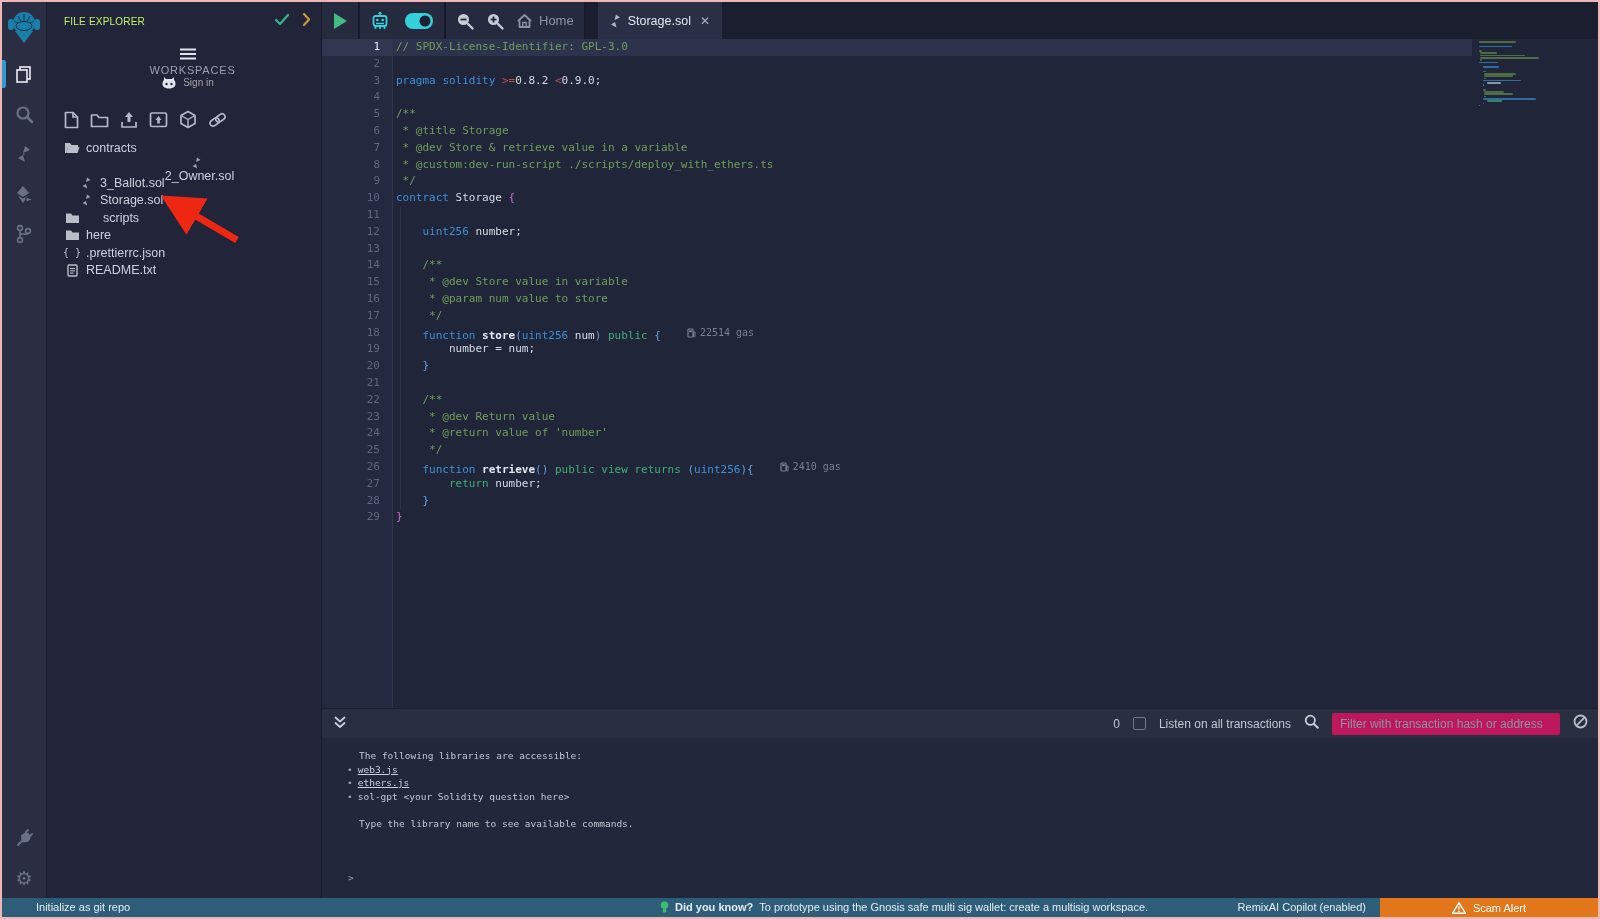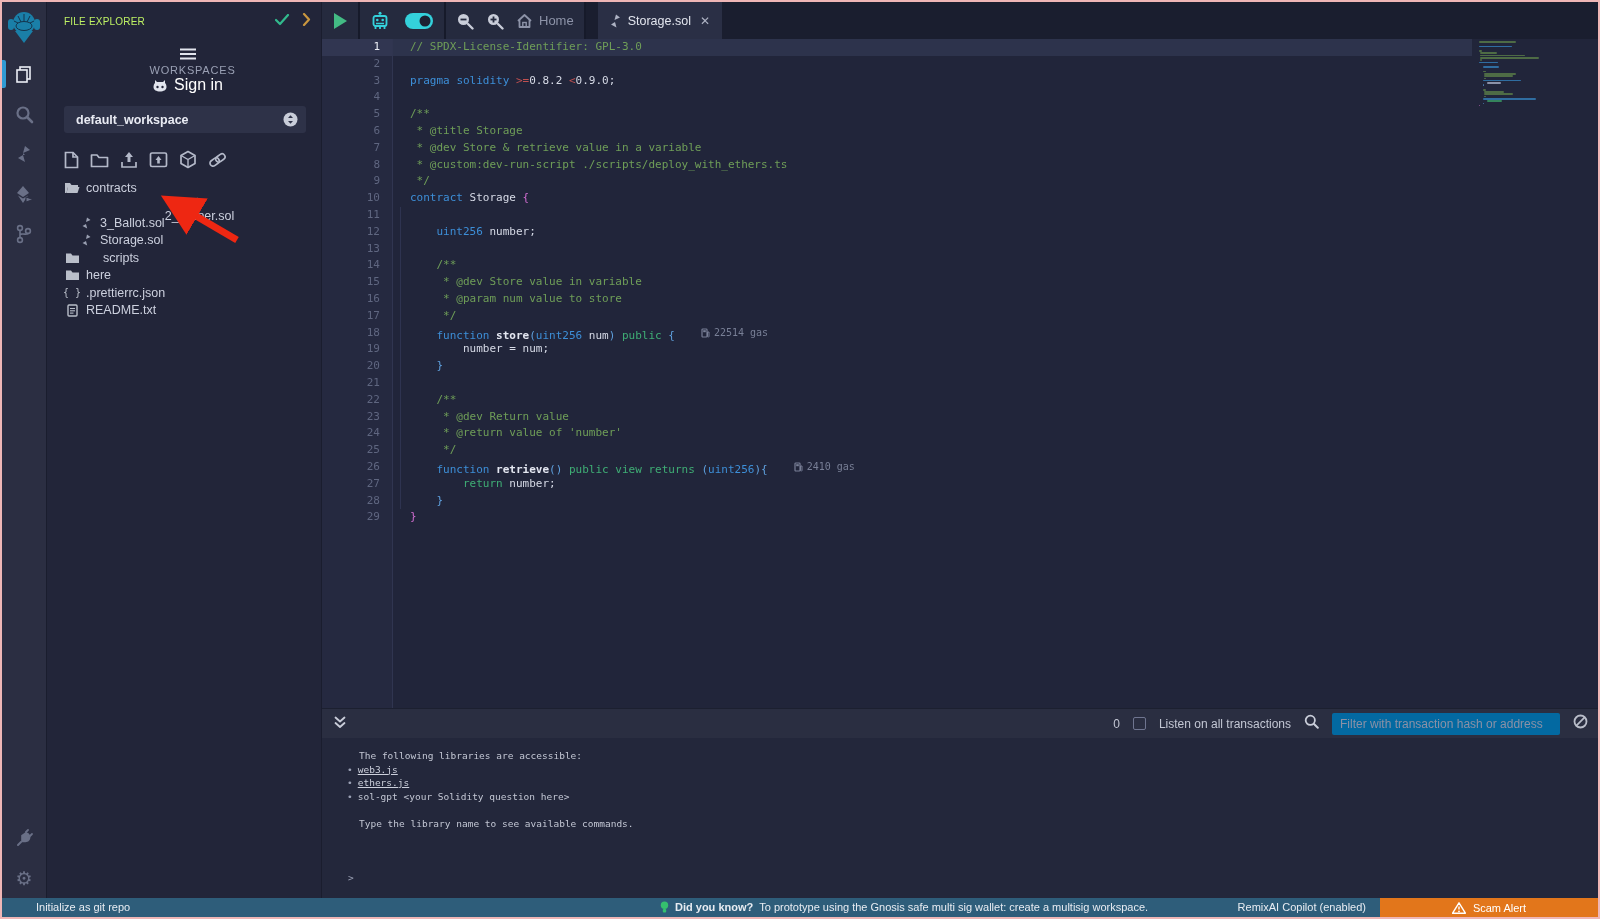--- a/index.html
+++ b/index.html
@@ -16,21 +16,21 @@
   .strip-spacer { flex:1; }
   .logo-box { width:45px; height:52px; display:flex; align-items:center; justify-content:center; }
 
   
   .sidepanel { width:275px; background:#222539; position:relative; border-right:1px solid #1a1d2e; color:#ccd0de; }
   .fe-header { display:flex; align-items:center; padding:10px 10px 6px 17px; }
   .fe-title { font-size:10px; font-weight:normal; color:#bef264; letter-spacing:.2px; flex:1; }
   .fe-header .hicon { margin-left:12px; cursor:pointer; }
   .ws-row { display:flex; align-items:center; padding:10px 10px 4px 17px;flex-direction:column; }
   .ws-label { font-size:11px; color:#9aa0b4; letter-spacing:.8px; margin-left:10px; flex:1; }
-  .signin { display:flex; align-items:center; gap:6px; font-size:16px; color:#ffffff; cursor:pointer; }
+  .signin { display:flex; align-items:center; gap:6px; font-size:10px; color:#a3a3a3; cursor:pointer; }
   .ws-select { margin:8px 15px 0 17px; height:27px; background:#2e3248; border-radius:3px; display:flex; align-items:center; padding:0 8px 0 12px; cursor:pointer; }
   .ws-select .ws-name { flex:1; font-size:12.5px; font-weight:600; color:#e9ebf3; }
   .fe-tools { display:flex; align-items:center; gap:11px; padding:17px 0 6px 17px; }
   .fe-tools .t-icon { cursor:pointer; display:flex; }
   .tree { padding-top:4px; }
   .tree-row { display:flex; align-items:center; height:17.5px; font-size:12.5px; color:#ccd0de; cursor:pointer; white-space:nowrap; }
   .tree-row .ticon { width:16px; display:flex; justify-content:center; margin-right:6px; flex:none; }
   .arrow-overlay { position:absolute; left:0; top:0; pointer-events:none; }
 
   
@@ -43,38 +43,38 @@
   .tab-label { font-size:12.5px; color:#e2e5ee; }
   .tab-close { color:#aeb3c4; font-size:12px; cursor:pointer; padding:2px; }
 
   
   .editor { position:relative; flex:1; min-height:0; background:#21253a; overflow:hidden; }
   .gutter-bg { position:absolute; left:0; top:0; bottom:0; width:70px; background:#252940; }
   .gutter-sep { position:absolute; left:70px; top:0; bottom:0; width:1px; background:#303550; }
   .current-line { position:absolute; left:0; top:0; height:17px; right:126px; background:rgba(130,148,200,0.13); }
   .gutter { position:absolute; left:0; top:0; width:58px; text-align:right; font-family:"DejaVu Sans Mono", monospace; font-size:11px; line-height:16.8px; color:#5f6680; z-index:2; }
   .gutter .ln-active { color:#e9ebf3; }
-  .code { position:absolute; left:88px; top:0; font-family:"DejaVu Sans Mono", monospace; font-size:11px; line-height:16.8px; z-index:2; }
+  .code { position:absolute; left:74px; top:0; font-family:"DejaVu Sans Mono", monospace; font-size:11px; line-height:16.8px; z-index:2; }
   .code-line { white-space:pre; height:16.8px; }
   .tok-c { color:#6f9e58; } .tok-k { color:#3d8fd8; } .tok-r { color:#c05050; }
   .tok-w { color:#d6dae6; } .tok-g { color:#3fae75; } .tok-m { color:#cf6ccf; }
   .tok-b { color:#5fa0dd; } .tok-fn { color:#e4e7f1; font-weight:bold; }
   .gas-note { display:inline-flex; align-items:center; gap:4px; margin-left:26px; color:#787f96; font-size:10px; vertical-align:1px; }
   .indent-guide { position:absolute; width:1px; background:#2e3350; z-index:1; }
   .minimap { position:absolute; right:2px; top:2px; width:124px; padding-left:7px; z-index:3; cursor:pointer; }
   .mini-line { height:1.6px; margin-bottom:0.7px; border-radius:1px; }
 
   
   .terminal { flex:none; display:flex; flex-direction:column; }
   .term-header { height:30px; background:#2a2e41; border-top:1px solid #1c2030; display:flex; align-items:center; padding:0 10px 0 12px; gap:14px; }
   .term-right { margin-left:auto; display:flex; align-items:center; gap:13px; }
   .term-zero { font-size:12px; color:#c3c7d4; }
   .term-check { width:13px; height:13px; border:1px solid #6f7590; border-radius:2px; background:transparent; cursor:pointer; }
   .term-listen { font-size:12px; color:#c3c7d4; }
-  .term-input { width:228px; height:22px; background:#0369a1; border:none; border-radius:2px; padding:0 8px; font-size:12px; color:#dfe2ec; font-family:"Liberation Sans", sans-serif; }
+  .term-input { width:228px; height:22px; background:#be185d; border:none; border-radius:2px; padding:0 8px; font-size:12px; color:#dfe2ec; font-family:"Liberation Sans", sans-serif; }
   .term-input::placeholder { color:#8b91a6; }
   .term-body { height:160px; background:#23273b; font-family:"DejaVu Sans Mono", monospace; font-size:9.5px; line-height:13.5px; color:#c3c7d4; padding:11px 0 0 0; position:relative; }
   .t-line { padding-left:37px; white-space:pre; }
   .t-line.bullet { padding-left:25px; }
   .t-line .blt { color:#9aa0b4; margin-right:5px; }
   .t-link { text-decoration:underline; cursor:pointer; color:#ccd0dc; }
   .t-italic { }
   .t-prompt { position:absolute; left:26px; bottom:14px; color:#9aa0b4; }
 
   
@@ -182,28 +182,20 @@
         </span>
         <span class="ws-label">WORKSPACES</span>
         <span class="signin">
           <svg width="16" height="13" viewBox="0 0 16 13">
             <path d="M3 1 L5 3 L11 3 L13 1 L13 4 C14 5 14.5 6.5 14.5 8 C14.5 11 11.5 12.5 8 12.5 C4.5 12.5 1.5 11 1.5 8 C1.5 6.5 2 5 3 4 Z" fill="#e2e5ee"></path>
             <circle cx="5.5" cy="8" r="1.2" fill="#222539"></circle>
               <circle cx="10.5" cy="8" r="1.2" fill="#222539"></circle>
           </svg>
           <span>Sign in</span>
         </span>
-      </div>
-      <div class="ws-select">
-        <span class="ws-name">default_workspace</span>
-        <svg width="15" height="15" viewBox="0 0 15 15">
-          <circle cx="7.5" cy="7.5" r="7" fill="#c9cdd9"></circle>
-          <polygon points="7.5,3.2 10,6 5,6" fill="#2e3248"></polygon>
-          <polygon points="7.5,11.8 10,9 5,9" fill="#2e3248"></polygon>
-        </svg>
       </div>
       <div class="fe-tools">
         <span class="t-icon">
           <svg width="15" height="18" viewBox="0 0 15 18">
               <path d="M1.5 1.5 H9 L13.5 6 V16.5 H1.5 Z" fill="none" stroke="#b4b9c9" stroke-width="1.7"></path>
               <path d="M9 1.5 V6 H13.5" fill="none" stroke="#b4b9c9" stroke-width="1.7"></path>
             </svg>
         </span>
         <span class="t-icon">
           <svg width="19" height="16" viewBox="0 0 19 16">

